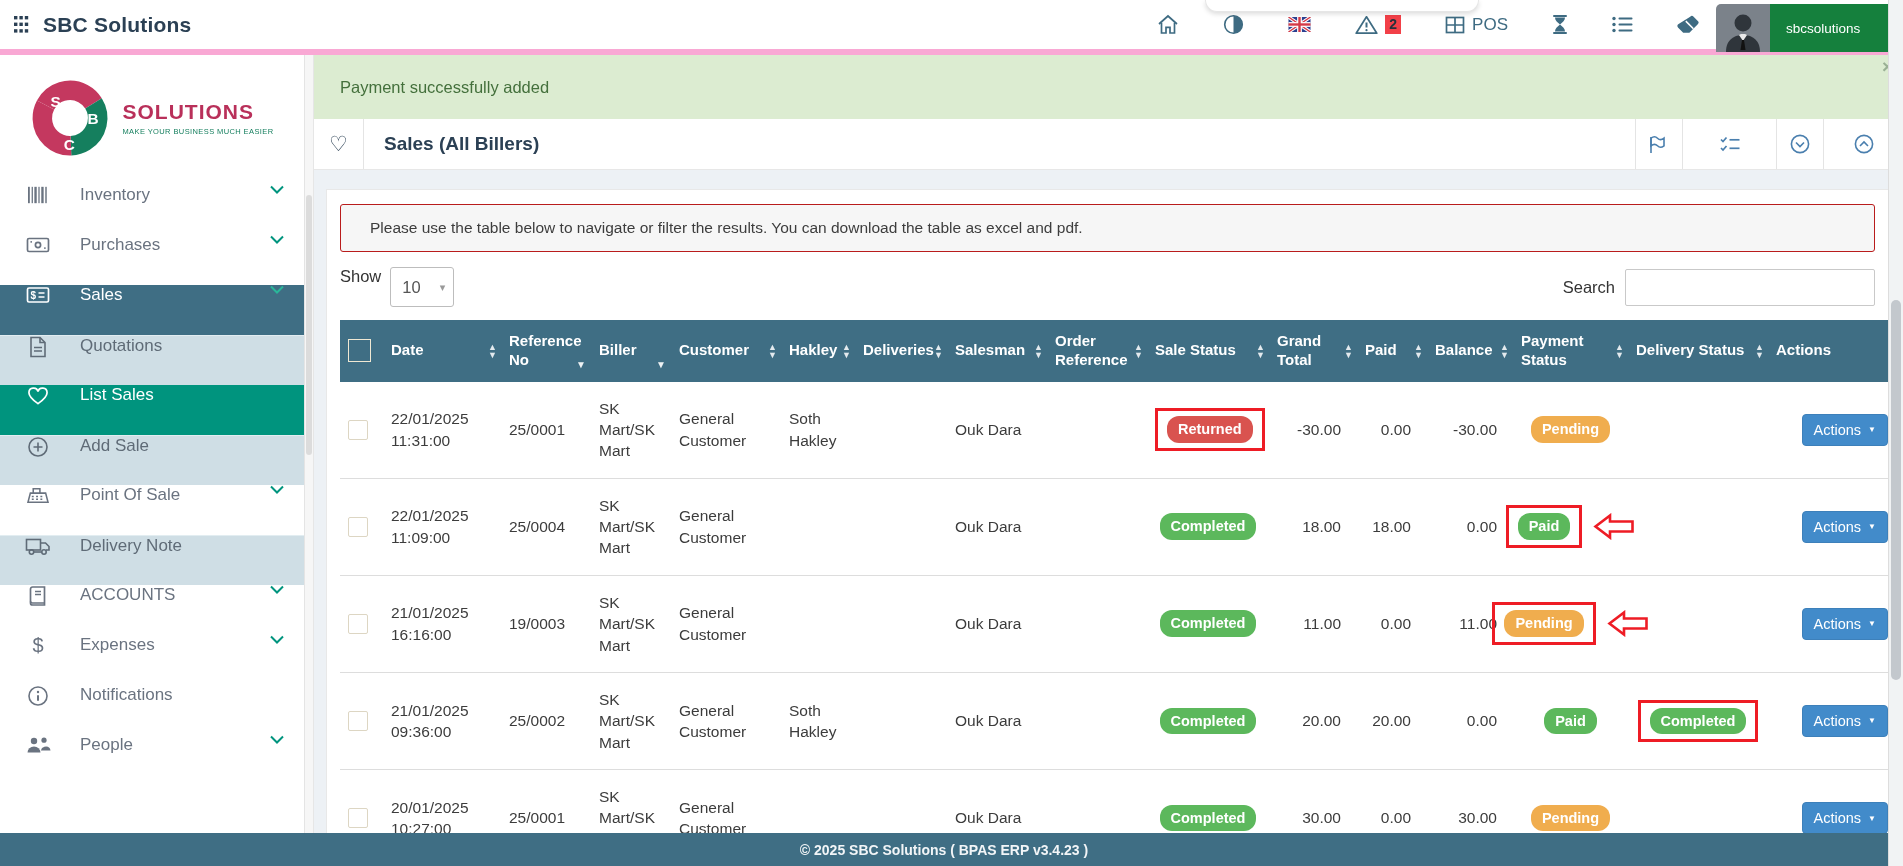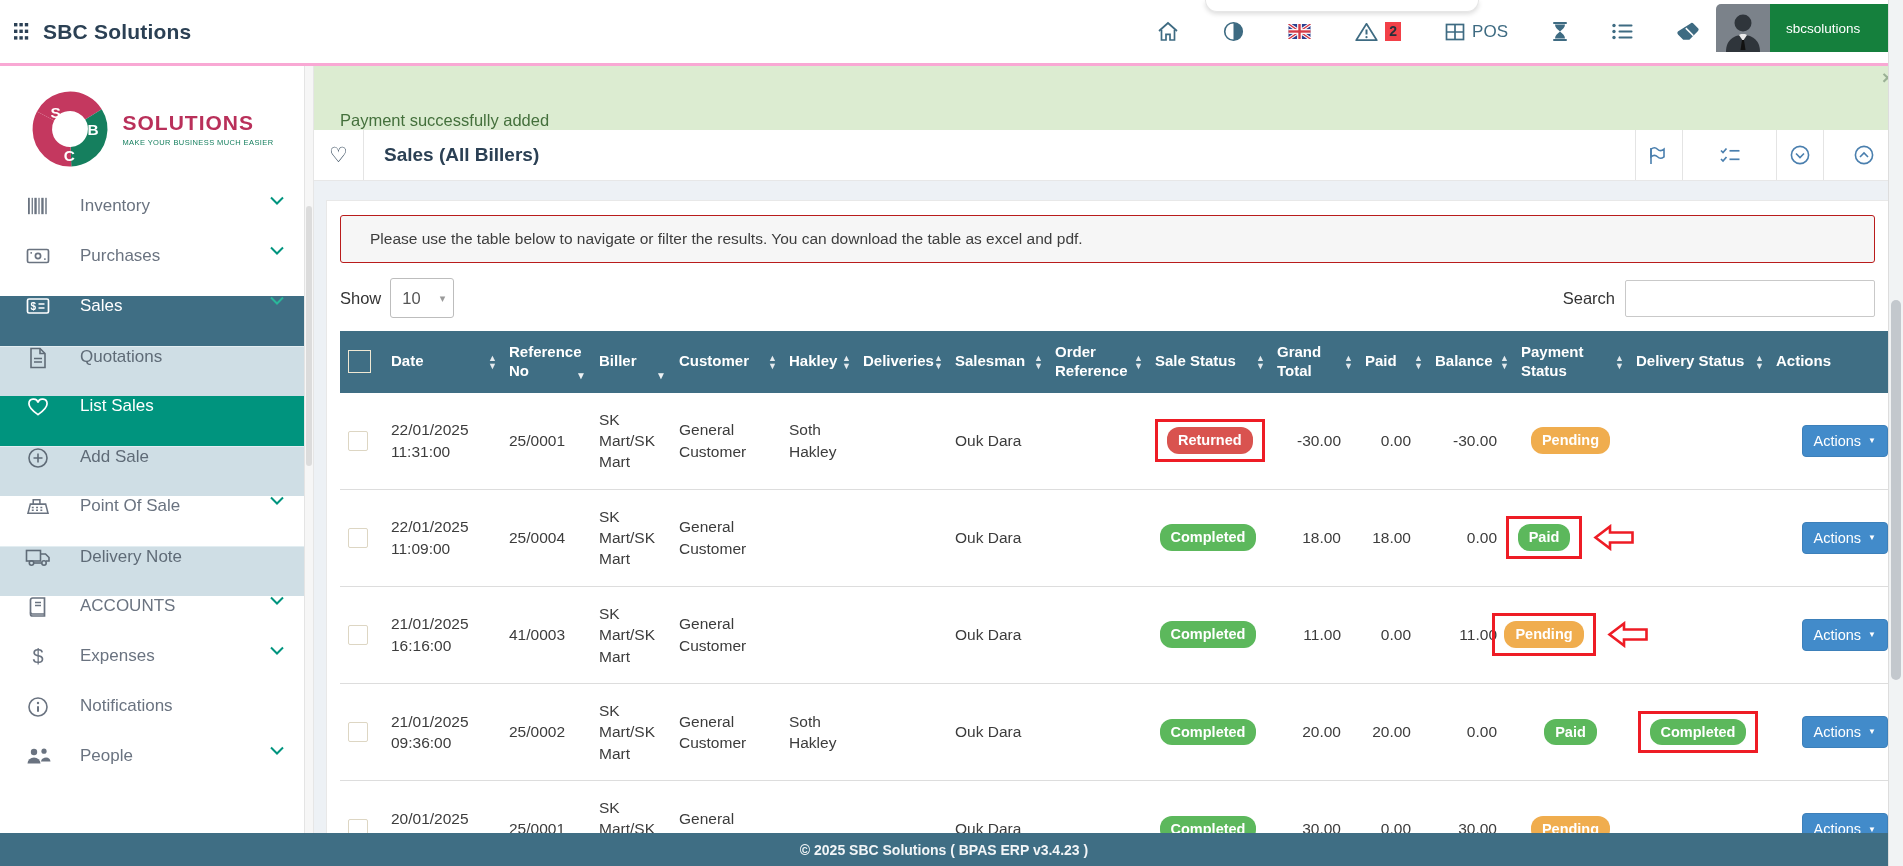--- a/index.html
+++ b/index.html
@@ -1,19 +1,19 @@
 <!DOCTYPE html>
 <html><head>
 <meta charset="utf-8">
 <style>
   * { margin:0; padding:0; box-sizing:border-box; }
   html,body { width:1903px; height:866px; overflow:hidden; font-family:"Liberation Sans", sans-serif; background:#fff; }
 
   
-  .topbar { position:relative; height:66px; background:#fff; border-bottom:3px solid #f9a8d4; display:flex; align-items:center; padding:0 14px; z-index:40; }
+  .topbar { position:relative; height:55px; background:#fff; border-bottom:6px solid #f9a8d4; display:flex; align-items:center; padding:0 14px; z-index:40; }
   .brand { display:flex; align-items:center; gap:9px; cursor:pointer; }
   .brand-title { font-size:21px; font-weight:bold; color:#2b4054; letter-spacing:.2px; }
   .topbar-icons { margin-left:auto; display:flex; align-items:center; gap:44px; margin-right:190px; color:#3e6b82; }
   .tb-ic { display:flex; align-items:center; gap:7px; cursor:pointer; position:relative; }
   .pos-label { font-size:17px; color:#3e6b82; }
   .alert-badge { background:#f24048; color:#25303b; font-weight:bold; font-size:14px; padding:0 4px; line-height:19px; display:inline-block; }
   .user-chip { position:absolute; right:15px; top:4px; height:48px; display:flex; align-items:stretch; cursor:pointer; border-radius:5px 0 0 0; overflow:hidden; }
   .avatar-box { width:54px; background:#7b828a; display:flex; align-items:flex-end; justify-content:center; }
   .user-name { background:#15803d; color:#fff; font-size:13.5px; display:flex; align-items:center; padding:0 16px; min-width:118px; }
   .tooltip-remnant { position:absolute; left:1205px; top:0; width:274px; height:12px; background:#fff; border:1px solid #e6e6e6; border-top:none; border-radius:0 0 14px 14px; box-shadow:0 2px 5px rgba(0,0,0,.14); z-index:60; }
@@ -35,32 +35,32 @@
   .mi.sub { background:#cfdee5; color:#5f6b77; border-top:1px solid #e2edf1; }
   .mi.sub .mi-icon { color:#5f6b77; }
   .mi.sub-active { background:#00947e; color:#fff; border-top:none; }
   .mi.sub-active .mi-icon { color:#fff; }
   .dollar-glyph { font-size:20px; line-height:1; }
   .sb-scroll { width:9px; min-width:9px; background:#f6f6f6; border-right:1px solid #e6e6e6; position:relative; }
   .sb-thumb { position:absolute; left:1px; top:140px; width:6px; height:260px; background:#dcdcdc; border-radius:3px; }
 
   
   .content { flex:1; background:#edf1f5; position:relative; overflow:hidden; }
-  .banner { height:64px; background:#dcecd1; color:#44703c; display:flex; align-items:flex-end; padding:0 26px; font-size:16.5px; position:relative; }
+  .banner { height:64px; background:#dcecd1; color:#44703c; display:flex; align-items:center; padding:0 26px; font-size:16.5px; position:relative; }
   .banner-close { position:absolute; right:10px; top:2px; color:#9ab095; font-size:19px; font-weight:bold; cursor:pointer; line-height:1; }
   .titlebar { height:51px; background:#fff; display:flex; align-items:stretch; border-bottom:1px solid #e7e7e7; }
   .heart-cell { width:50px; border-right:1px solid #e4e4e4; display:flex; align-items:center; justify-content:center; color:#2b4054; font-size:21px; cursor:pointer; }
   .page-title { display:flex; align-items:center; padding-left:20px; font-size:19px; font-weight:bold; color:#2b4054; }
   .title-icons { margin-left:auto; display:flex; }
   .t-cell { border-left:1px solid #e4e4e4; display:flex; align-items:center; justify-content:center; color:#4a7fae; cursor:pointer; }
   .t-cell.w46 { width:47px; } .t-cell.w94 { width:94px; } .t-cell.w80 { width:80px; }
 
   .panel { margin:19px 14px 0 12px; background:#fff; border:1px solid #e8e8e8; padding:14px 13px; }
   .info-box { background:#f6f6f6; border:1px solid #b91c1c; border-radius:3px; padding:14px 29px; font-size:15.5px; color:#3d3d3d; }
-  .controls { margin-top:15px; display:flex; align-items:center; font-size:16.5px; color:#333; }
+  .controls { margin-top:15px; display:flex; font-size:16.5px; color:#333; }
   .select-box { width:64px; height:40px; border:1px solid #bdbdbd; border-radius:3px; margin-left:9px; display:flex; align-items:center; justify-content:space-between; padding:0 8px 0 11px; color:#555; cursor:pointer; background:#fff; }
   .select-caret { color:#9a9a9a; font-size:11px; }
   .search-wrap { margin-left:auto; display:flex; align-items:center; gap:10px; }
   .search-input { width:250px; height:37px; border:1px solid #c9c9c9; border-radius:2px; font-size:15px; padding:0 8px; font-family:inherit; }
 
   
   table.sales { width:100%; border-collapse:collapse; table-layout:fixed; margin-top:13px; }
   thead th { background:#3f6e84; color:#fff; font-weight:bold; font-size:15px; text-align:left; padding:12px 16px 12px 8px; vertical-align:middle; line-height:1.25; position:relative; cursor:pointer; }
   thead th.th-cb { padding:12px 8px; }
   .hdr-checkbox { width:23px; height:23px; border:1px solid #efe8d3; background:transparent; cursor:pointer; }
@@ -560,21 +560,21 @@
                 </button></td>
             </tr>
             <tr>
               <td>
                 <div class="row-checkbox"></div>
               </td>
               <td>
                 <div>21/01/2025</div>
                 <div>16:16:00</div>
               </td>
-              <td>41/0003</td>
+              <td>19/0003</td>
               <td>SK Mart/SK Mart</td>
               <td>General Customer</td>
               <td></td>
               <td></td>
               <td>Ouk Dara</td>
               <td></td>
               <td class="ctr"><span class="badge badge-green">Completed</span></td>
               <td class="num">11.00</td>
               <td class="num">0.00</td>
               <td class="num">11.00</td>

